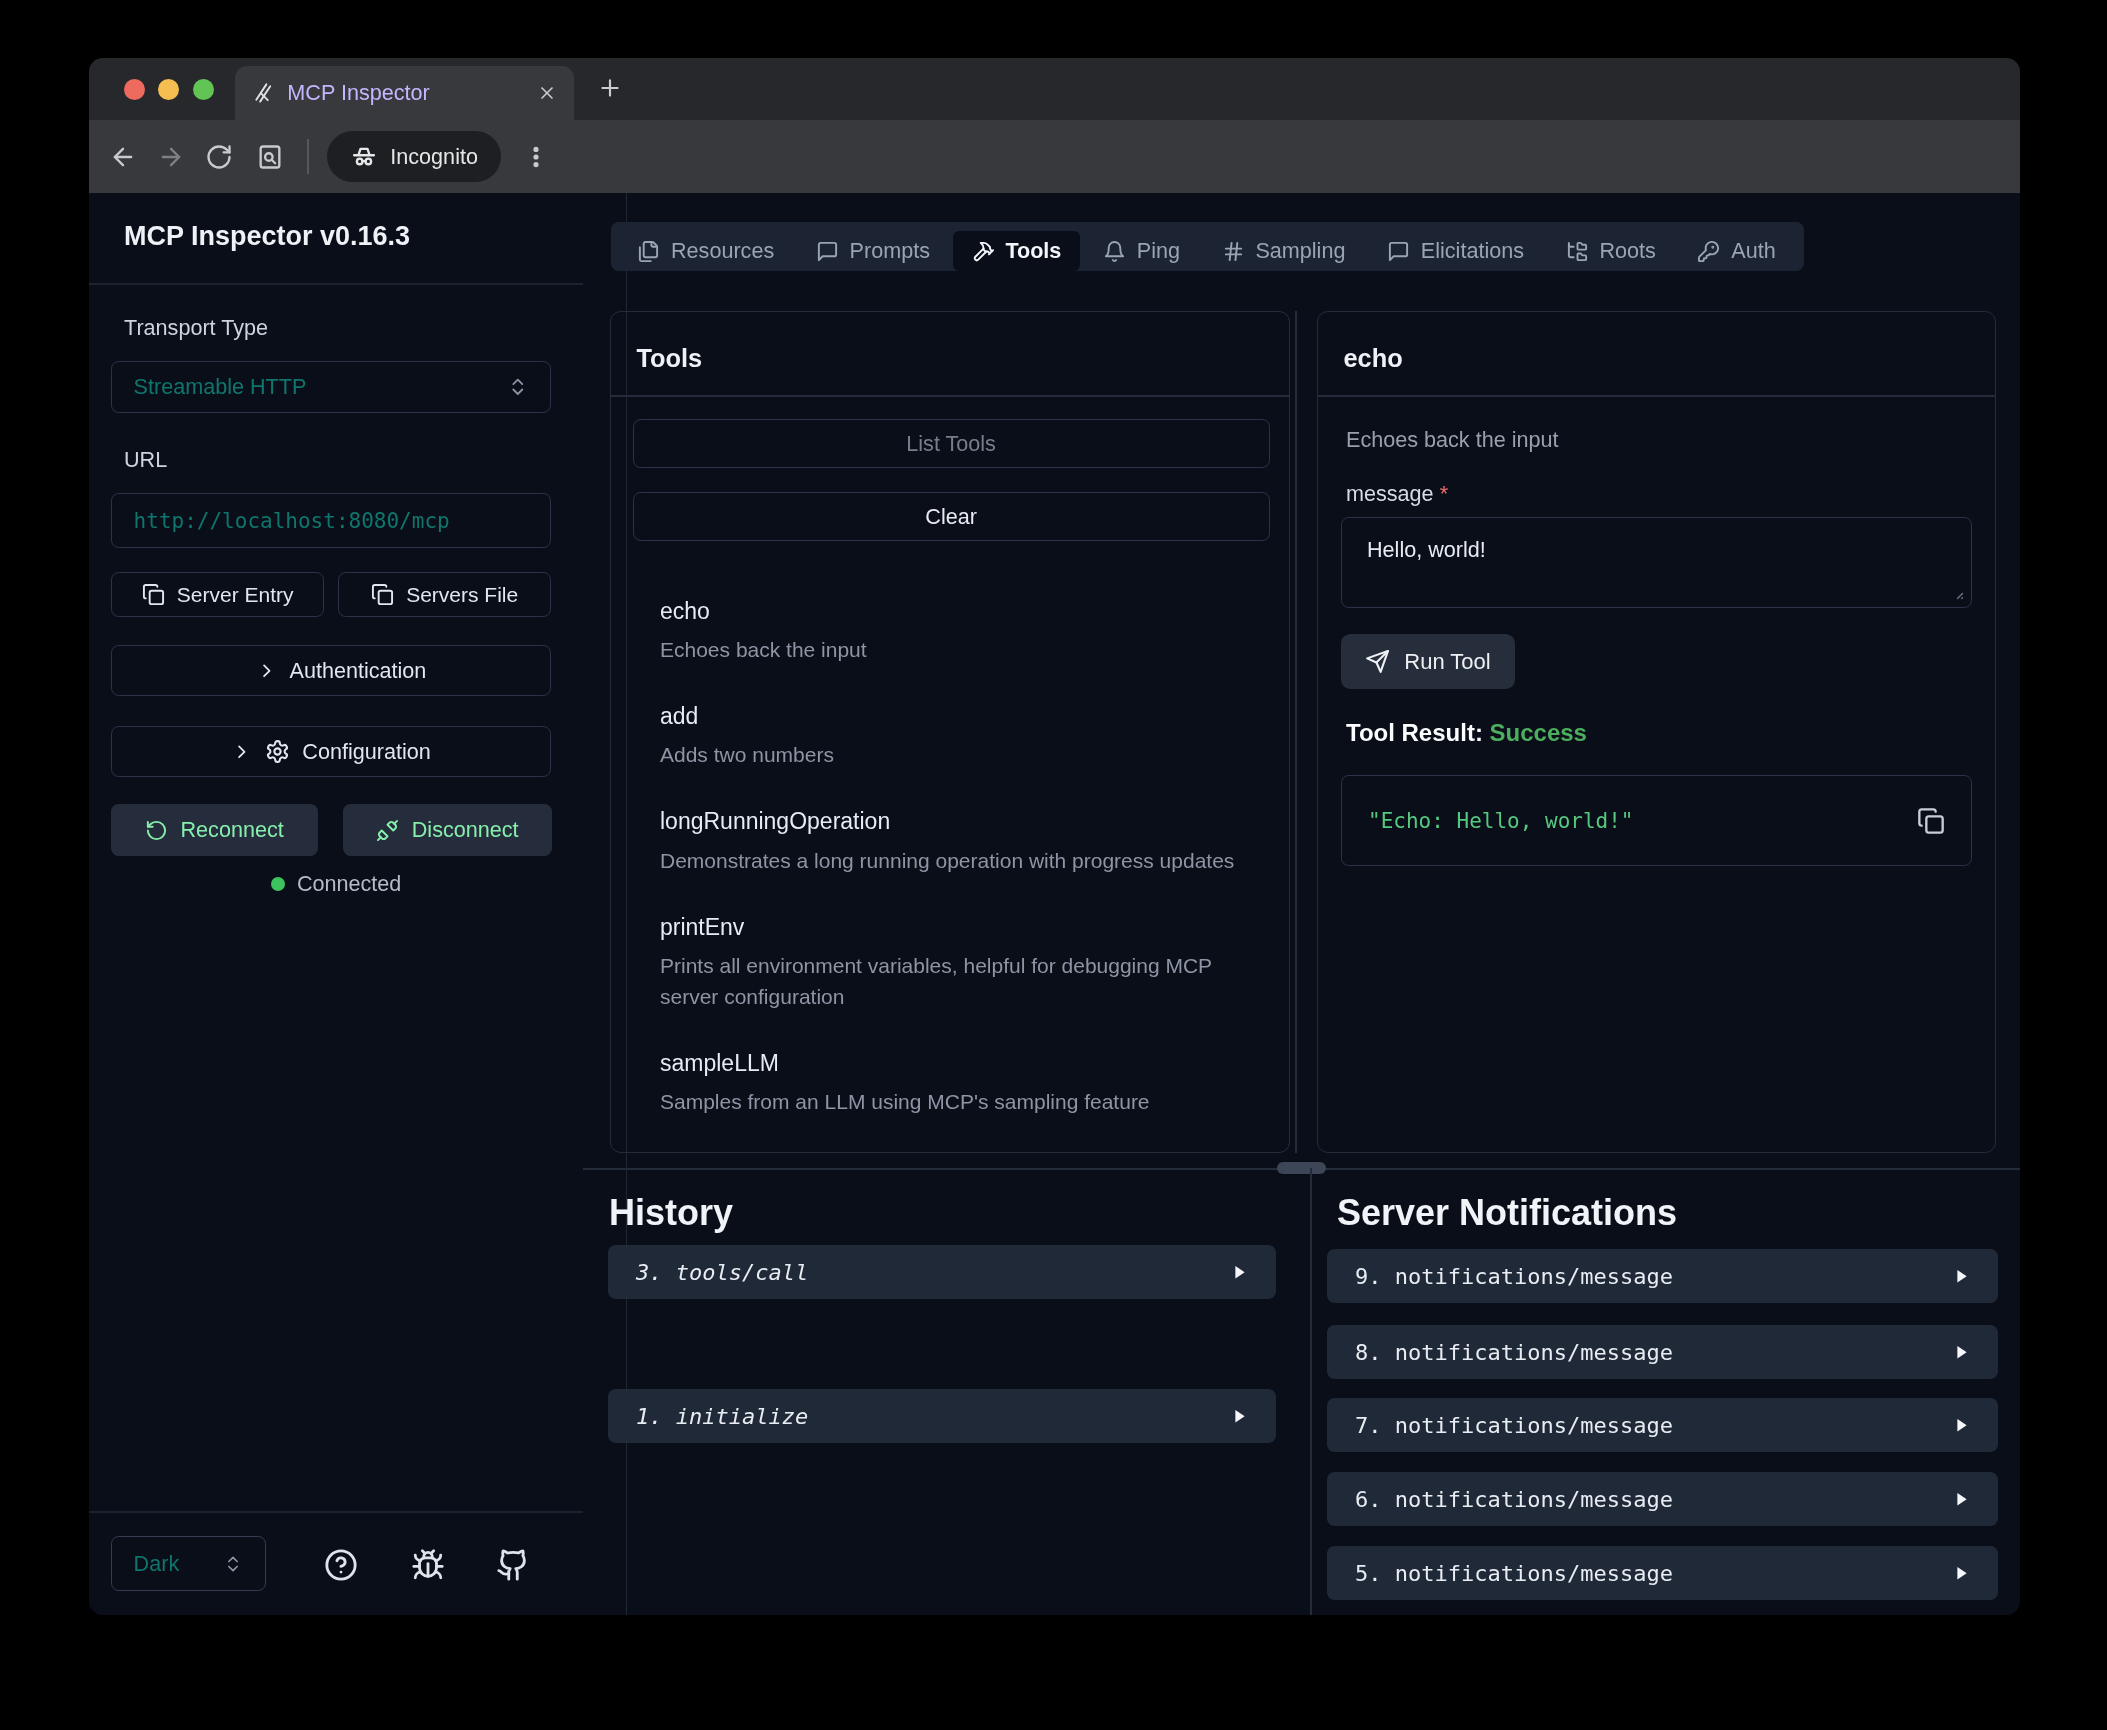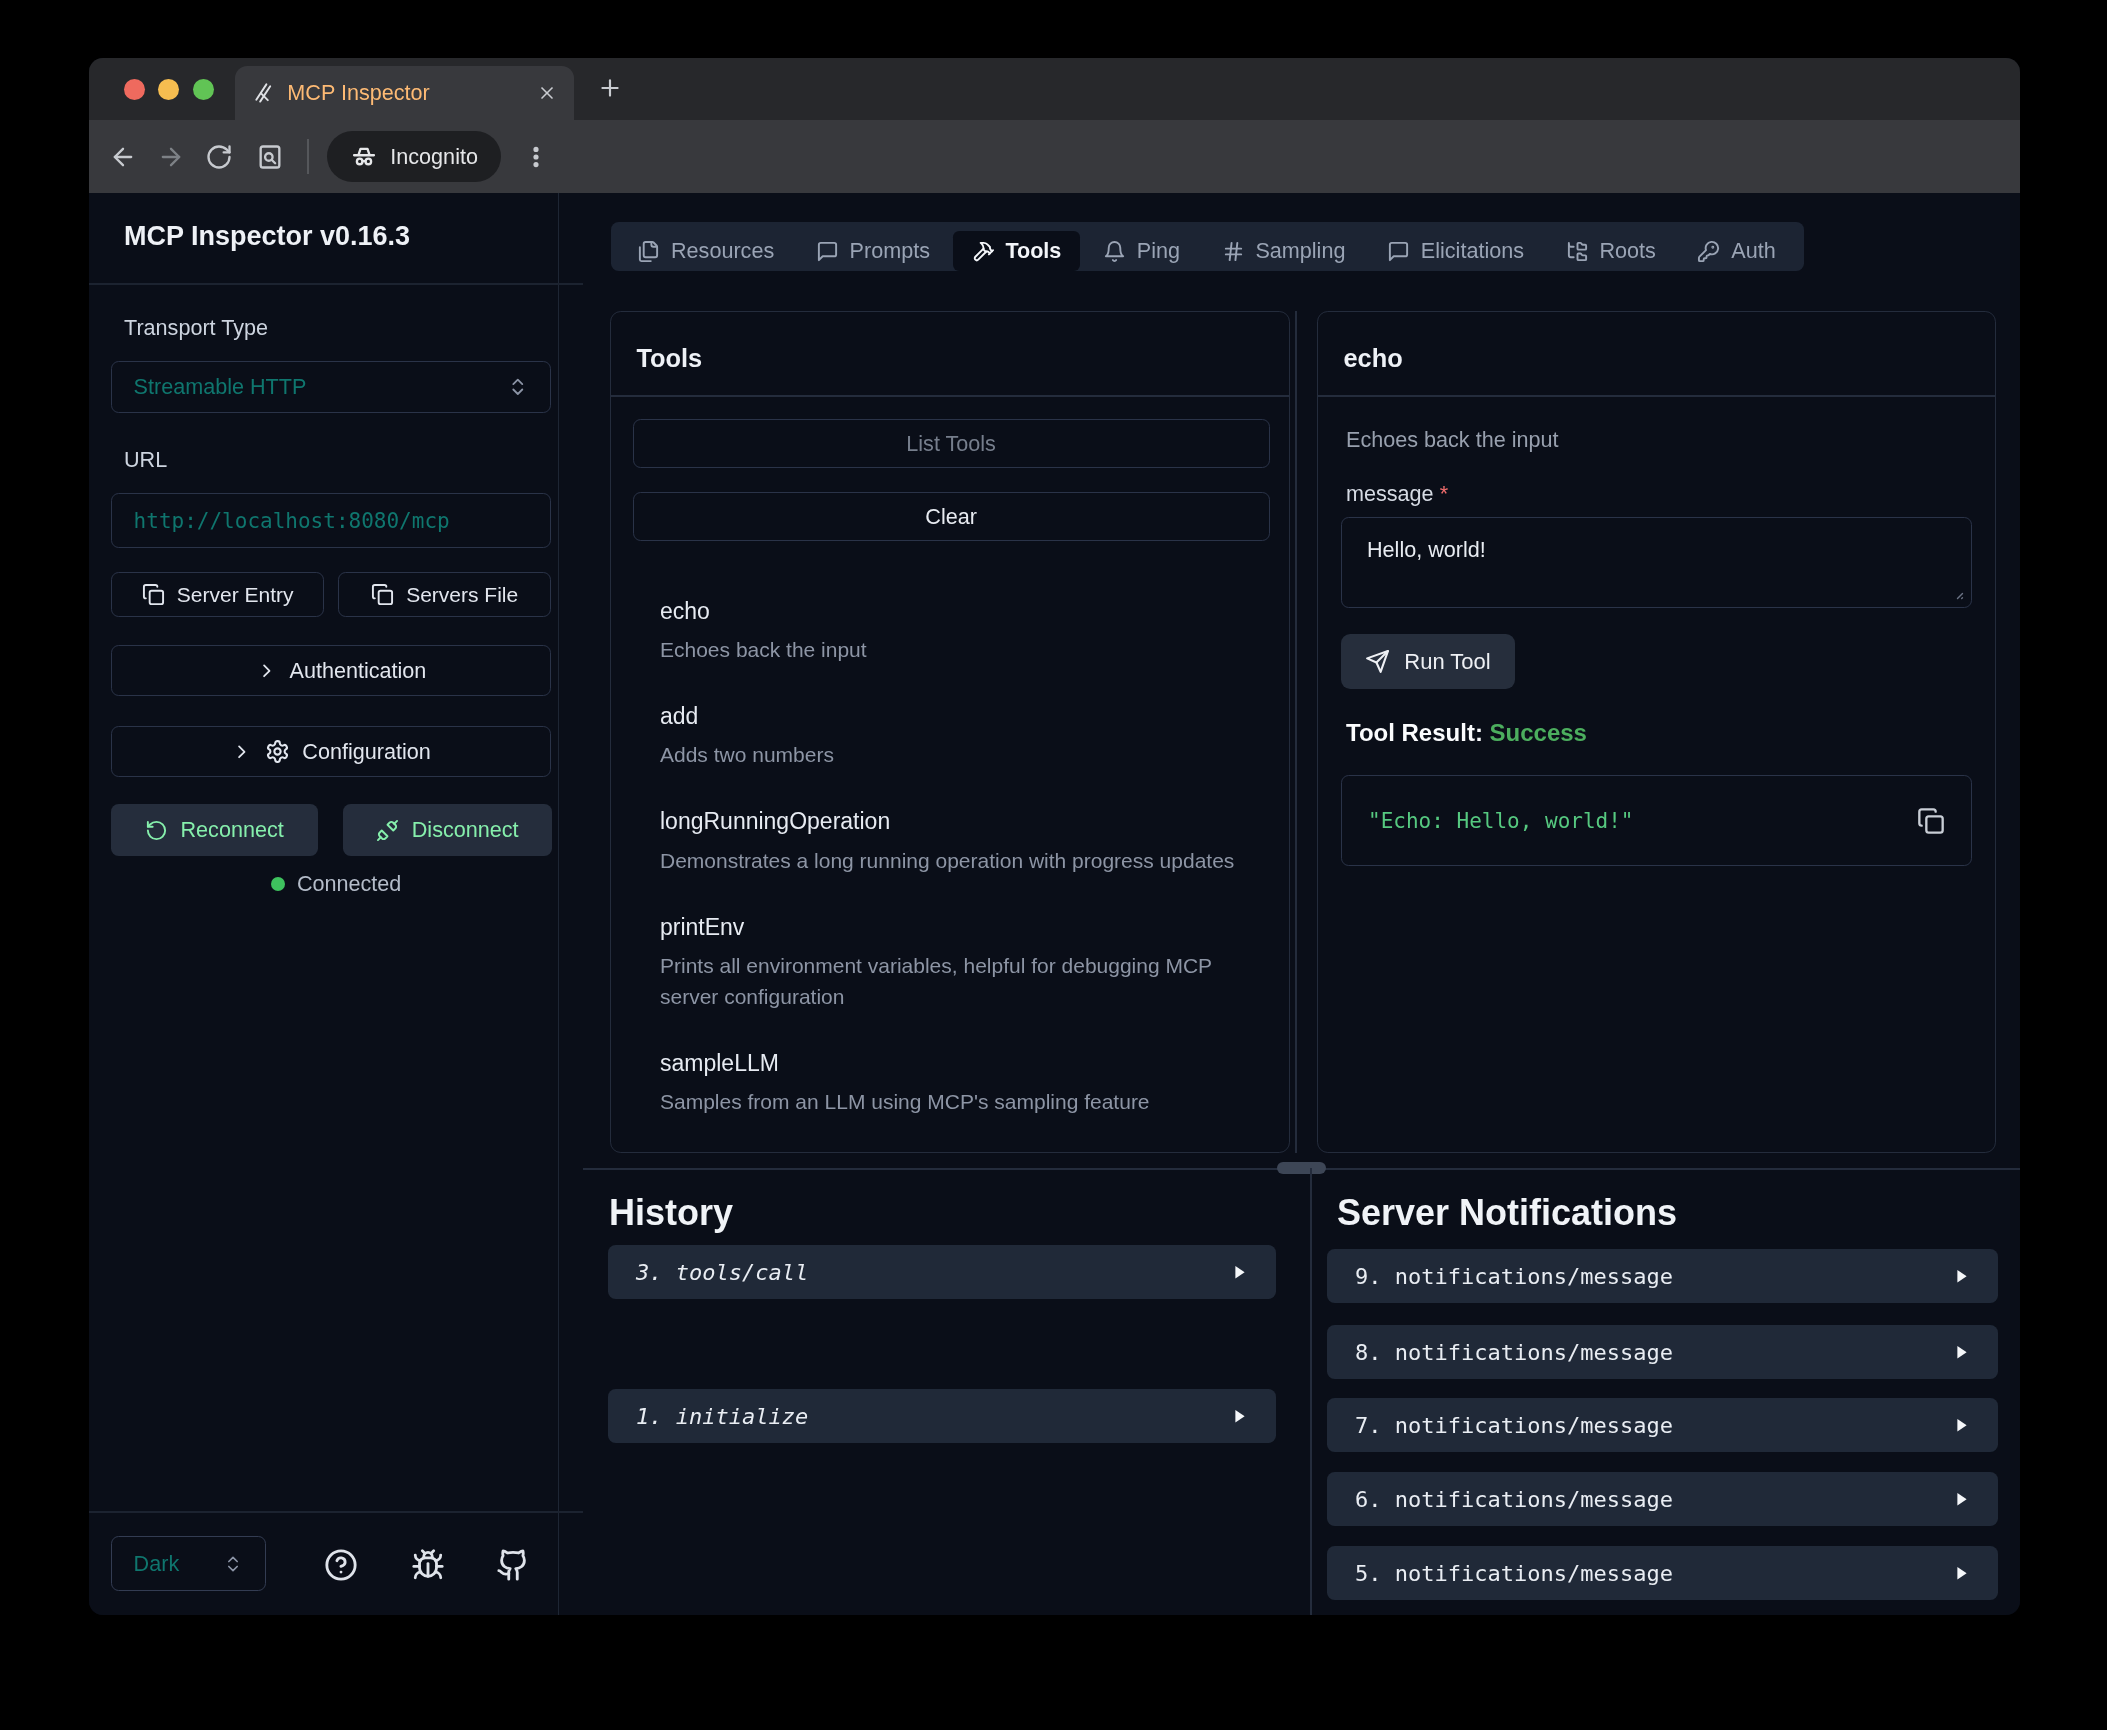--- a/index.html
+++ b/index.html
@@ -5,37 +5,37 @@
   * { margin:0; padding:0; box-sizing:border-box; }
   html,body { width:2108px; height:1731px; background:#000; font-family:"Liberation Sans", sans-serif; }
   .abs { position:absolute; }
   svg.ic { fill:none; stroke:currentColor; stroke-width:2; stroke-linecap:round; stroke-linejoin:round; display:block; }
 
   
   #window { left:89px; top:58px; width:1931px; height:1557px; border-radius:14px; overflow:hidden; background:#0a0e18; }
 
   #tabstrip { left:0; top:0; width:100%; height:62px; background:#27282b; }
   .traffic { top:21px; width:21px; height:21px; border-radius:50%; }
-  #tab { left:146px; top:7.7px; width:339px; height:54px; background:#38393d; border-radius:12.3px 12.3px 0 0; display:flex; align-items:center; padding:0 17px; gap:12.3px; color:#fdba74; }
+  #tab { left:146px; top:7.7px; width:339px; height:54px; background:#38393d; border-radius:12.3px 12.3px 0 0; display:flex; align-items:center; padding:0 17px; gap:12.3px; color:#c4b5fd; }
   #tab .title { font-size:21.6px; flex:1; white-space:nowrap; overflow:hidden; }
   #newtab-btn { left:508px; top:17px; color:#c9ccd1; }
 
   #toolbar { left:0; top:62px; width:100%; height:73px; background:#38393d; display:flex; align-items:center; }
   .tool-ic { color:#c7cacf; margin-left:20px; }
   .tool-ic.dim { color:#7d8186; }
   #urlbar { margin-left:20px; width:1415px; height:54px; background:#1f2023; border-radius:27px; display:flex; align-items:center; padding:0 20px; gap:15.4px; }
   #urlbar .url-text { color:#e4e6ea; font-size:22px; flex:1; white-space:nowrap; overflow:hidden; }
   #url-sep { width:1.5px; height:35px; background:#55575b; margin-left:23px; }
   #incognito { margin-left:18.5px; height:51px; background:#1e1f22; border-radius:25.4px; display:flex; align-items:center; padding:0 23px; gap:12.3px; color:#e6e7e9; font-size:21.6px; }
 
   
   #content { left:0; top:135px; width:1931px; height:1422px; background:#0a0e18; }
 
   
-  #sidebar { left:0; top:0; width:470px; height:1422px; border-right:1.5px solid #1e2634; }
+  #sidebar { left:0; top:0; width:538px; height:1422px; border-right:1.5px solid #1e2634; }
   #sidebar-title { left:35px; top:28px; font-size:27px; font-weight:600; color:#eef1f6; }
   #sidebar-div1 { left:0; top:90px; width:494px; height:1.5px; background:#1c2330; }
   .side-label { left:35px; font-size:21.6px; color:#cdd4df; font-weight:500; }
   .field { left:22px; width:440px; border:1.5px solid #2a3348; border-radius:7.7px; background:transparent; color:#0f766e; display:flex; align-items:center; padding:0 21.6px; }
   .select-chevrons { margin-left:auto; color:#8b93a5; }
   .side-btn { border:1.5px solid #2a3348; border-radius:7.7px; color:#e2e6ee; font-size:21px; display:flex; align-items:center; justify-content:center; gap:12.3px; background:transparent; }
   .side-btn-solid { background:#252d3c; border:none; border-radius:7.7px; color:#86efac; font-size:21.6px; display:flex; align-items:center; justify-content:center; gap:12.3px; }
   #connected-row { left:0; top:678px; width:494px; display:flex; align-items:center; justify-content:center; gap:12.3px; color:#b4bcc9; font-size:21.6px; }
   #connected-dot { width:14px; height:14px; border-radius:50%; background:#3ec25e; }
   #sidebar-div2 { left:0; top:1318px; width:494px; height:1.5px; background:#1c2330; }

